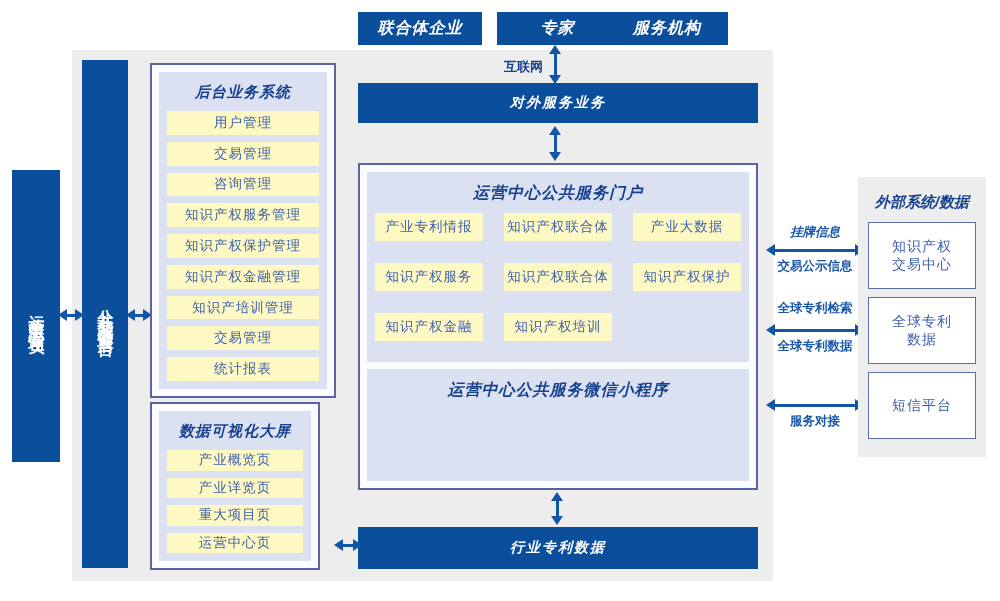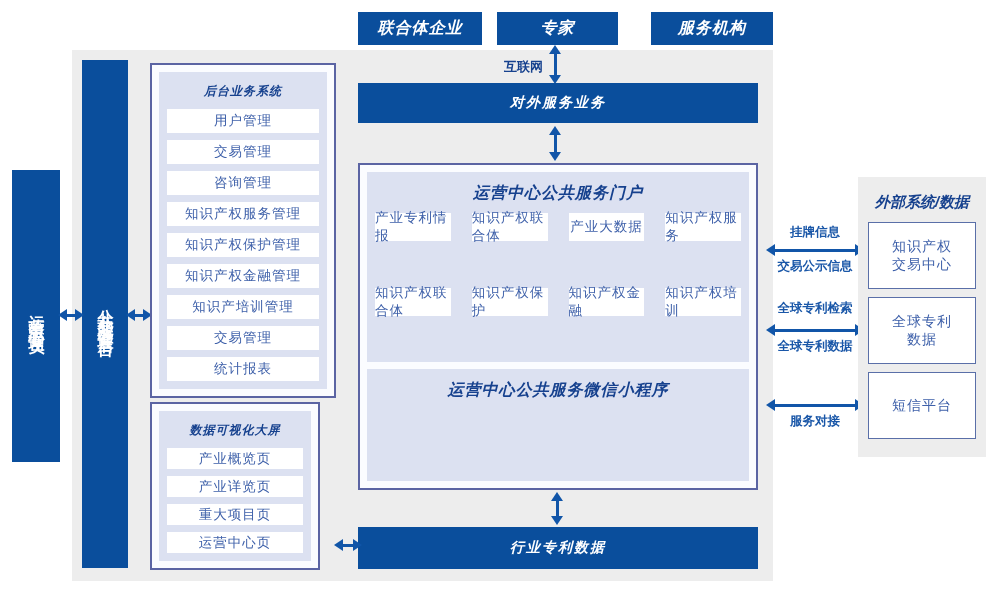--- a/index.html
+++ b/index.html
@@ -16,23 +16,23 @@
   *{margin:0;padding:0;box-sizing:border-box;}
   body{width:1000px;height:601px;background:#fff;font-family:"Liberation Sans",sans-serif;position:relative;overflow:hidden;}
   .abs{position:absolute;}
   .gray-bg{background:var(--gray);}
   .blue-box{background:var(--blue);color:#fff;display:flex;align-items:center;justify-content:center;font-weight:bold;font-style:italic;}
   .actor{font-size:16px;letter-spacing:1px;}
   .bar{font-size:14px;letter-spacing:2px;}
   .v-bar{background:var(--blue);color:#fff;display:flex;align-items:center;justify-content:center;font-weight:bold;font-size:16px;writing-mode:vertical-rl;letter-spacing:4px;}
   .outer-box{background:var(--panel-bg);border:2px solid var(--border);padding:7px;display:flex;flex-direction:column;gap:8px;}
   .panel{background:var(--lavender);padding:8px;display:flex;flex-direction:column;gap:7px;flex:1;}
-  .panel-title{color:var(--header-text);font-weight:bold;font-style:italic;font-size:12px;text-align:center;padding:3px 0 2px;letter-spacing:1px;}
-  .item{background:#ffffff;color:var(--item-text);font-size:13.5px;display:flex;align-items:center;justify-content:center;flex:1;letter-spacing:1px;}
-  .grid2{display:grid;grid-template-columns:1fr 1fr 1fr 1fr;gap:10px 21px;flex:1;}
+  .panel-title{color:var(--header-text);font-weight:bold;font-style:italic;font-size:15px;text-align:center;padding:3px 0 2px;letter-spacing:1px;}
+  .item{background:#fef9c3;color:var(--item-text);font-size:13.5px;display:flex;align-items:center;justify-content:center;flex:1;letter-spacing:1px;}
+  .grid2{display:grid;grid-template-columns:1fr 1fr 1fr;gap:10px 21px;flex:1;}
   .grid2 .item{height:28px;flex:none;}
   .ext-panel{background:var(--gray);padding:10px;display:flex;flex-direction:column;}
   .ext-title{color:var(--header-text);font-weight:bold;font-style:italic;font-size:15px;text-align:center;padding:6px 0 10px;}
   .ext-box{background:#fff;border:1.5px solid #5a6fa8;height:67px;display:flex;align-items:center;justify-content:center;color:var(--item-text);font-size:14px;margin-bottom:8px;text-align:center;letter-spacing:1px;}
   .ext-box span{display:inline-block;max-width:62px;}
   .link-label{color:var(--label-text);font-size:12.5px;font-weight:bold;text-align:center;width:110px;}
   .inet-label{color:var(--header-text);font-size:13px;font-weight:bold;text-align:right;width:73px;}
   
   .arrow-h{position:absolute;height:16px;}
   .arrow-h i{display:block;}
@@ -47,21 +47,21 @@
 </style>
 </head>
 <body>
 
 <div class="abs" style="left:0;top:0;width:1000px;height:601px;">
 
   <div class="abs gray-bg" style="left:72px;top:50px;width:701px;height:531px;"></div>
 
   <div class="abs blue-box actor" style="left:358px;top:12px;width:124px;height:33px;">联合体企业</div>
   <div class="abs blue-box actor" style="left:497px;top:12px;width:121px;height:33px;">专家</div>
-  <div class="abs blue-box actor" style="left:651px;top:12px;width:122px;height:33px;">服务机构</div>
+  <div class="abs blue-box actor" style="left:606px;top:12px;width:122px;height:33px;">服务机构</div>
 
   <div class="abs inet-label" style="left:470px;top:58px;">互联网</div>
   <div class="arrow-v" style="left:547px;top:45px;height:39px;">
       <i class="vl"></i>
       <i class="va"></i>
       <i class="vb"></i>
     </div>
 
   <div class="abs blue-box bar" style="left:358px;top:83px;width:400px;height:40px;">对外服务业务</div>
 
@@ -136,21 +136,21 @@
     </div>
 
   <div class="abs blue-box bar" style="left:358px;top:527px;width:400px;height:42px;text-align:right;">行业专利数据</div>
 
   <div class="arrow-h" style="left:334px;top:537px;width:28px;">
       <i class="hl"></i>
       <i class="ha"></i>
       <i class="hb"></i>
     </div>
 
-  <div class="abs link-label" style="left:760px;top:224px;">挂牌信息</div>
+  <div class="abs link-label" style="left:760px;top:224px;font-style:italic;">挂牌信息</div>
   <div class="arrow-h" style="left:766px;top:242px;width:98px;">
       <i class="hl"></i>
       <i class="ha"></i>
       <i class="hb"></i>
     </div>
   <div class="abs link-label" style="left:760px;top:258px;">交易公示信息</div>
 
   <div class="abs link-label" style="left:760px;top:300px;">全球专利检索</div>
   <div class="arrow-h" style="left:766px;top:322px;width:98px;">
       <i class="hl"></i>

